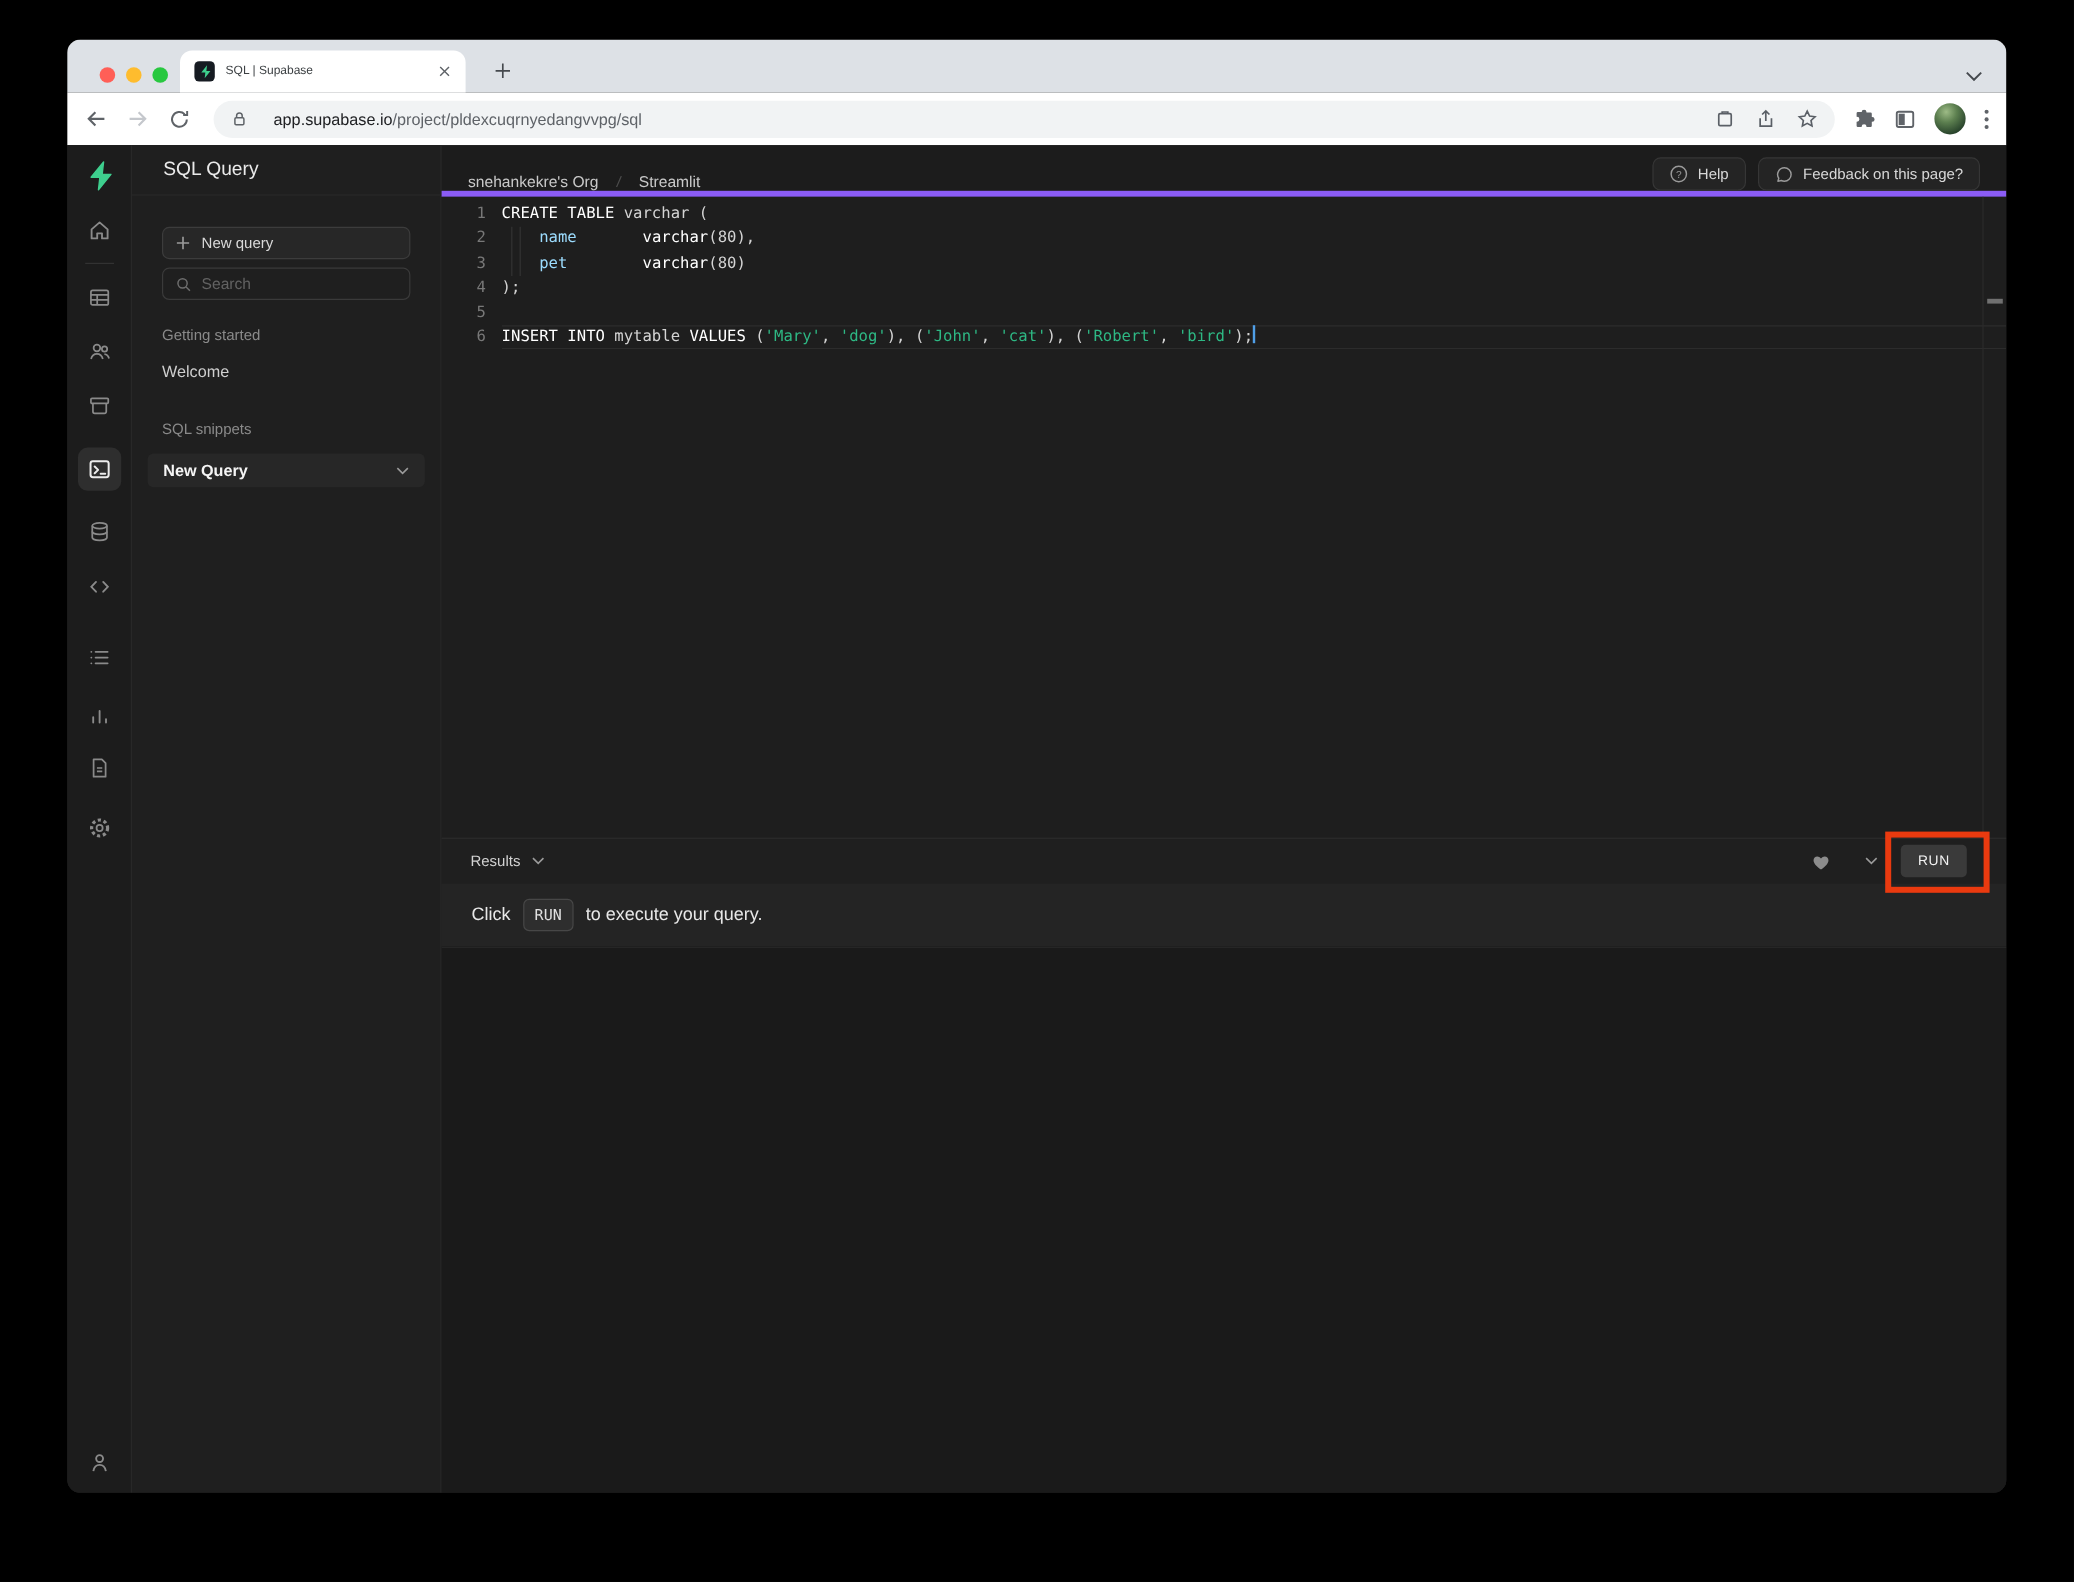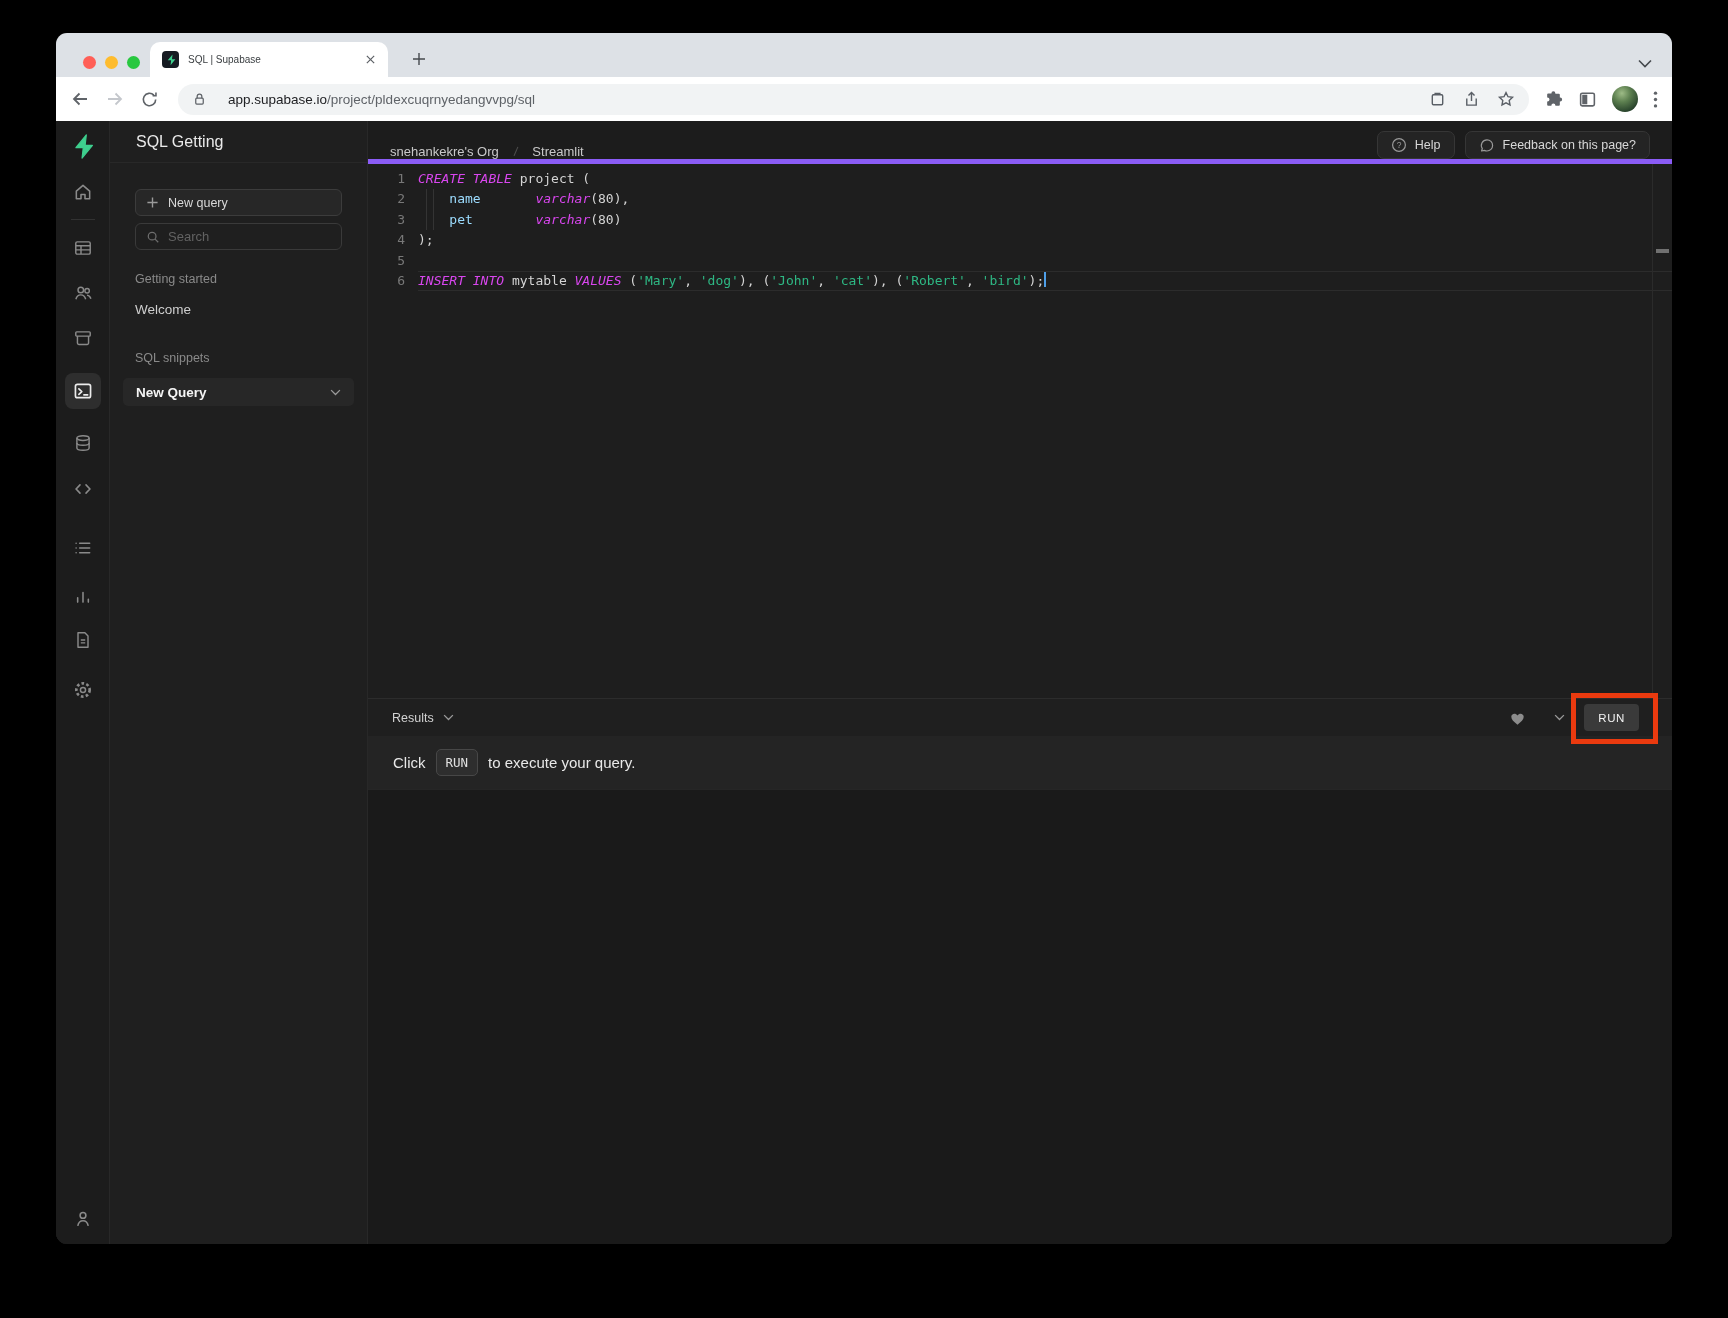--- a/index.html
+++ b/index.html
@@ -91,21 +91,21 @@
   .hdr-btn .ic { color:#9a9a9a; display:flex; }
 
   
   .editor { position:relative; height:534px; flex:none; background:#1e1e1e; display:flex; }
   .gutter { width:50px; flex:none; padding:5px 13px 0 0; text-align:right;
     font:13px/20.4px "DejaVu Sans Mono", monospace; color:#787878; }
   .codearea { flex:1; position:relative; padding:5px 0 0 0;
     font:13px/20.4px "DejaVu Sans Mono", monospace; color:#d4d4d4; overflow:hidden; }
   .code-line { height:20.4px; white-space:pre; }
   .code-line.current { box-shadow:inset 0 1px 0 #2c2c2c, inset 0 -1px 0 #2c2c2c; }
-  .tok-kw { color:#d946ef;font-style:italic; } .tok-id { color:#9cdcfe; }
+  .tok-kw { color:#ffffff; } .tok-id { color:#9cdcfe; }
   .tok-str { color:#2eb884; } .tok-pl { color:#d4d4d4; }
   .caret { display:inline-block; width:2px; height:15px; background:#4f9fe8;
     vertical-align:-2px; }
   .indent-guide { position:absolute; width:1px; background:#343434; top:25px; height:41px; }
   .ruler { position:absolute; right:0; top:0; bottom:0; width:20px;
     border-left:1px solid #2b2b2b; }
   .ruler-mark { position:absolute; top:85px; left:3px; right:3px; height:4px; background:#707070; }
 
   
   .results-bar { position:relative; height:38px; flex:none; background:#1f1f1f;
@@ -307,21 +307,21 @@
       </span>
       <span class="rail-item" style="top:1088px">
         <svg width="20" height="20" viewBox="0 0 18 18" fill="none" stroke="currentColor" stroke-width="1.4">
             <circle cx="9" cy="5.8" r="2.6"></circle>
             <path d="M4.3 15.2c.6-3 2.4-4.6 4.7-4.6s4.1 1.6 4.7 4.6"></path>
           </svg>
       </span>
     </nav>
 
     <aside class="sidebar">
-      <div class="s-title">SQL Getting</div>
+      <div class="s-title">SQL Query</div>
       <div class="s-body">
         <button class="btn-newquery">
           <span class="plus">
             <svg width="13" height="13" viewBox="0 0 14 14" fill="none" stroke="currentColor" stroke-width="1.5">
                 <path d="M7 1.5v11M1.5 7h11"></path>
               </svg>
           </span>
           <span>New query</span>
         </button>
         <div class="search-box">
@@ -379,21 +379,21 @@
             <div>1</div>
             <div>2</div>
             <div>3</div>
             <div>4</div>
             <div>5</div>
             <div>6</div>
           </div>
         <div class="codearea" id="code-lines">
           <div class="indent-guide" style="left:8px"></div>
           <div class="indent-guide" style="left:15px"></div>
-        <div class="code-line"><span class="tok-kw">CREATE TABLE</span><span class="tok-pl"> project (</span></div>
+        <div class="code-line"><span class="tok-kw">CREATE TABLE</span><span class="tok-pl"> varchar (</span></div>
             <div class="code-line"><span class="tok-pl">    </span><span class="tok-id">name</span><span class="tok-pl">       </span><span class="tok-kw">varchar</span><span class="tok-pl">(80),</span></div>
             <div class="code-line"><span class="tok-pl">    </span><span class="tok-id">pet</span><span class="tok-pl">        </span><span class="tok-kw">varchar</span><span class="tok-pl">(80)</span></div>
             <div class="code-line"><span class="tok-pl">);</span></div>
             <div class="code-line"></div>
             <div class="code-line current"><span class="tok-kw">INSERT INTO</span><span class="tok-pl"> mytable </span><span class="tok-kw">VALUES</span><span class="tok-pl"> (</span><span class="tok-str">'Mary'</span><span class="tok-pl">, </span><span class="tok-str">'dog'</span><span class="tok-pl">), (</span><span class="tok-str">'John'</span><span class="tok-pl">, </span><span class="tok-str">'cat'</span><span class="tok-pl">), (</span><span class="tok-str">'Robert'</span><span class="tok-pl">, </span><span class="tok-str">'bird'</span><span class="tok-pl">);</span><span class="caret"></span></div>
           </div>
         <div class="ruler">
           <div class="ruler-mark"></div>
         </div>
       </div>

